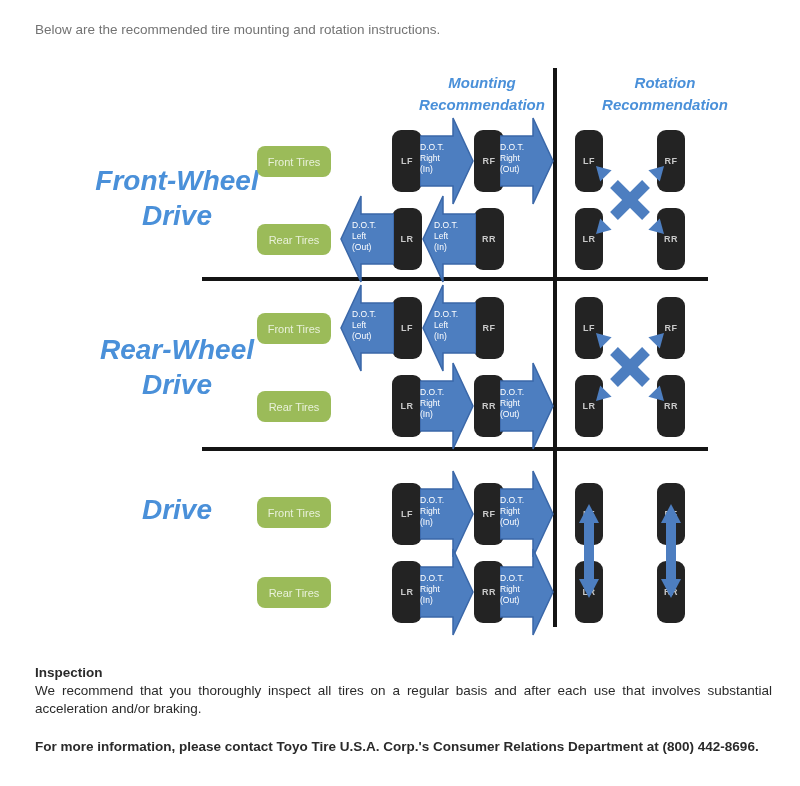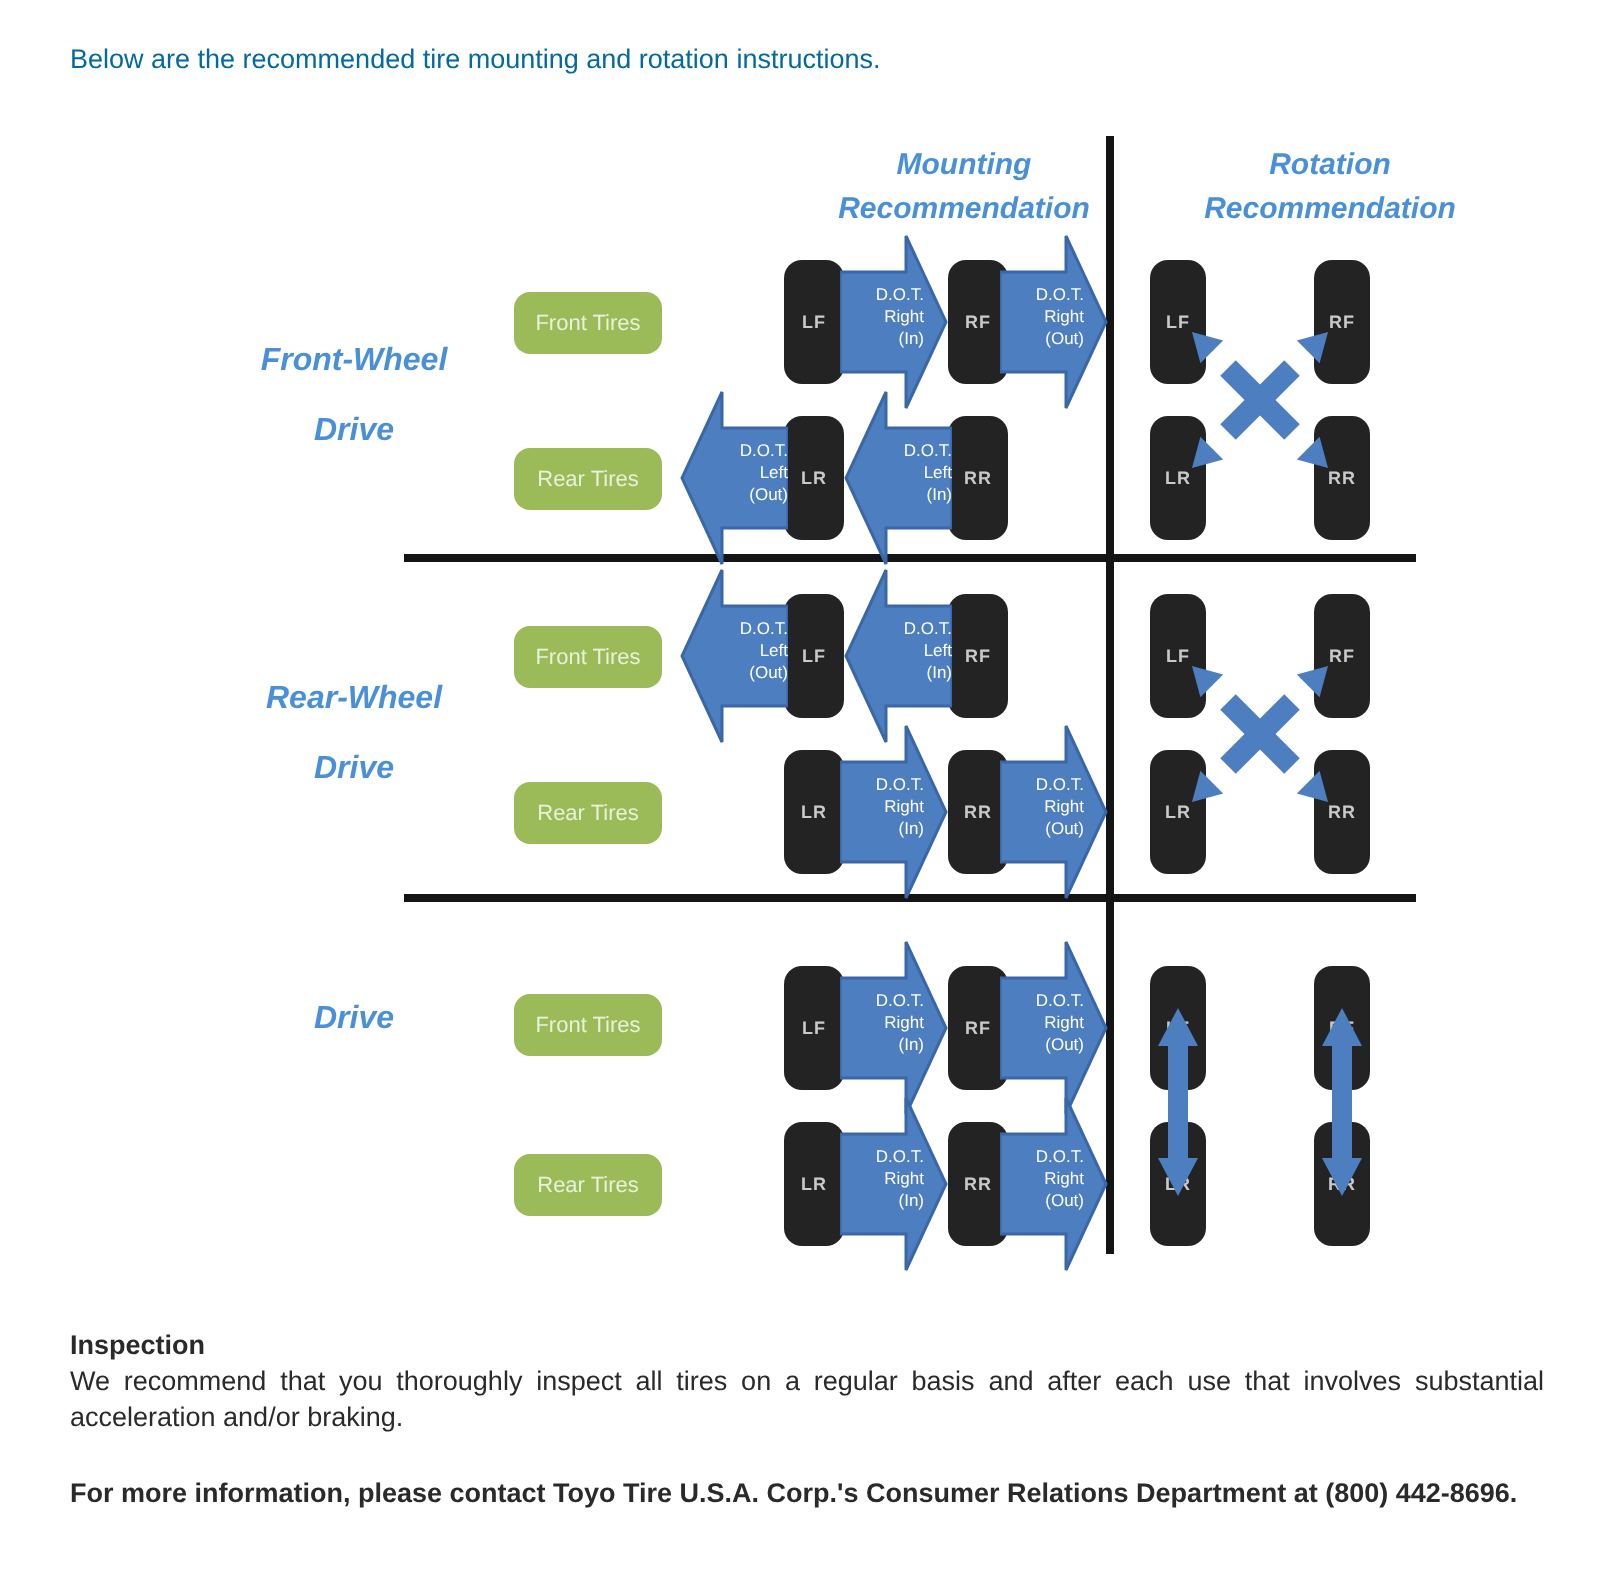--- a/index.html
+++ b/index.html
@@ -1,52 +1,52 @@
 <!DOCTYPE html>
 <html><head>
 <meta charset="utf-8">
 <style>
   html,body{margin:0;padding:0;background:#ffffff;}
   body{width:800px;height:786px;position:relative;font-family:"Liberation Sans",sans-serif;color:#2a2a2a;overflow:hidden;}
 
-  .intro{position:absolute;left:35px;top:8px;width:720px;font-size:13.5px;color:#0369a1;}
+  .intro{position:absolute;left:35px;top:8px;width:720px;font-size:13.5px;color:#737373;}
 
   .diagram{position:absolute;left:0;top:62px;width:676px;height:580px;}
 
   
   .vline{position:absolute;left:553px;top:6px;width:4px;height:559px;background:#141414;}
   .hline{position:absolute;left:202px;width:506px;height:4px;background:#141414;}
   .hline.h1{top:215px;}
   .hline.h2{top:385px;}
 
   
   .colhead{position:absolute;top:10px;width:154px;text-align:center;color:#4a90d9;
            font-weight:bold;font-style:italic;font-size:15px;line-height:22px;}
   .colhead.mounting{left:405px;}
   .colhead.rotation{left:558px;width:146px;margin-left:34px;}
 
   
   .rowlabel{position:absolute;left:82px;width:190px;text-align:center;color:#4a90d9;
-            font-weight:bold;font-style:italic;font-size:16px;line-height:35px;}
+            font-weight:bold;font-style:italic;font-size:28px;line-height:35px;}
 
   
   .pill{position:absolute;left:257px;width:74px;height:31px;background:#9bbb59;border-radius:8px;
         color:#e9f1da;font-size:11px;display:flex;align-items:center;justify-content:center;}
 
   
   .tire{position:absolute;width:30px;height:62px;background:#232323;border-radius:9px;
         color:#c9c9c9;font-size:9px;font-weight:bold;display:flex;align-items:center;justify-content:center;letter-spacing:.5px;}
   .tire.rot{width:28px;}
   .m-left{left:392px;} .m-right{left:474px;}
   .r-left{left:575px;} .r-right{left:657px;}
 
   
   .arrow{position:absolute;width:54px;height:88px;}
   .arrow svg{width:100%;height:100%;display:block;}
-  .arrow .txt{position:absolute;top:25px;width:42px;color:#ffffff;font-size:8.5px;line-height:11px;text-align:right;}
+  .arrow .txt{position:absolute;top:25px;width:42px;color:#ffffff;font-size:8.5px;line-height:11px;text-align:left;}
   .arrow.right .txt{left:0;}
   .arrow.left  .txt{right:0;}
   .pos-between-r{left:420px;} .pos-after-r{left:500px;}
   .pos-between-l{left:422px;} .pos-before-l{left:340px;}
 
   .crossicon{position:absolute;left:594px;width:72px;height:72px;}
   .varrow{position:absolute;width:22px;height:96px;top:441px;}
   .varrow.vleft{left:578px;} .varrow.vright{left:660px;}
 
   .footer{position:absolute;left:35px;top:664px;width:737px;font-size:13.5px;line-height:18px;}

